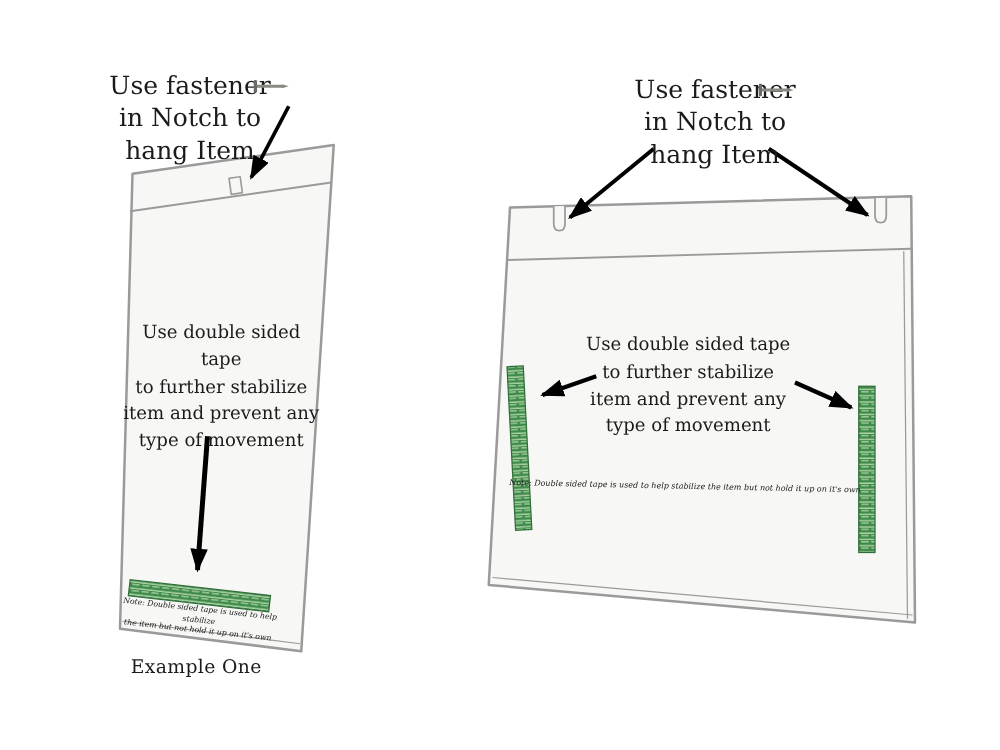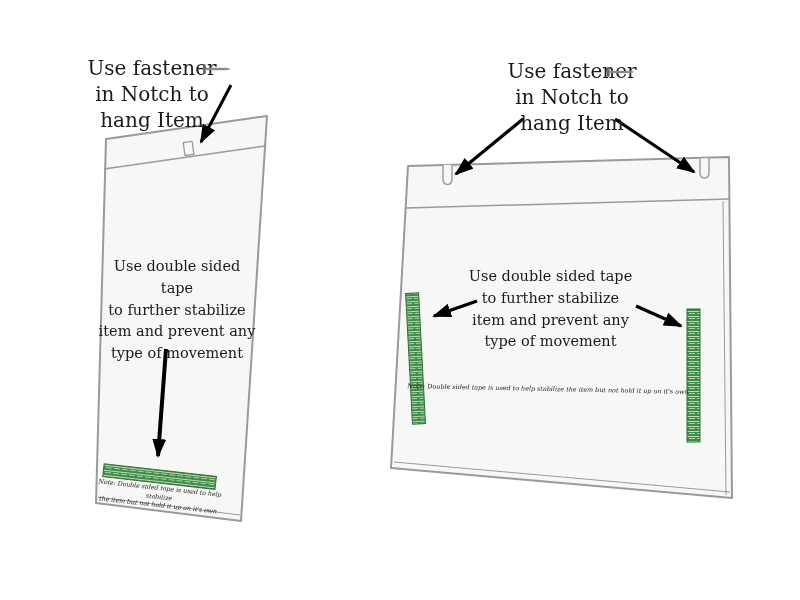--- a/index.html
+++ b/index.html
@@ -83,20 +83,21 @@
   </svg>
 
   <div class="txt body-instr ml" style="left:98px;top:256px;width:158px;">Use double sided tape
 to further stabilize
 item and prevent any
 type of movement</div>
 
   <div class="txt note note-one ml" style="left:90px;top:484px;width:138px;">Note: Double sided tape is used to help stabilize
 the item but not hold it up on it's own</div>
 
+  <div class="txt caption" style="left:92px;top:524px;width:130px;">Example One</div>
 
   <div class="txt instr ml" style="left:502px;top:58px;width:140px;">Use fastener
 in Notch to
 hang Item</div>
 
   <svg class="nail" style="left:606px;top:66px;" width="30" height="12" viewBox="0 0 30 12">
     <rect x="1" y="1" width="2.6" height="10" rx="1" fill="#6b6b66"></rect>
     <rect x="3.6" y="4.8" width="20" height="2.4" fill="#8a8a82"></rect>
     <path d="M23.6 4.4 L29 6 L23.6 7.6 Z" fill="#8a8a82"></path>
   </svg>

